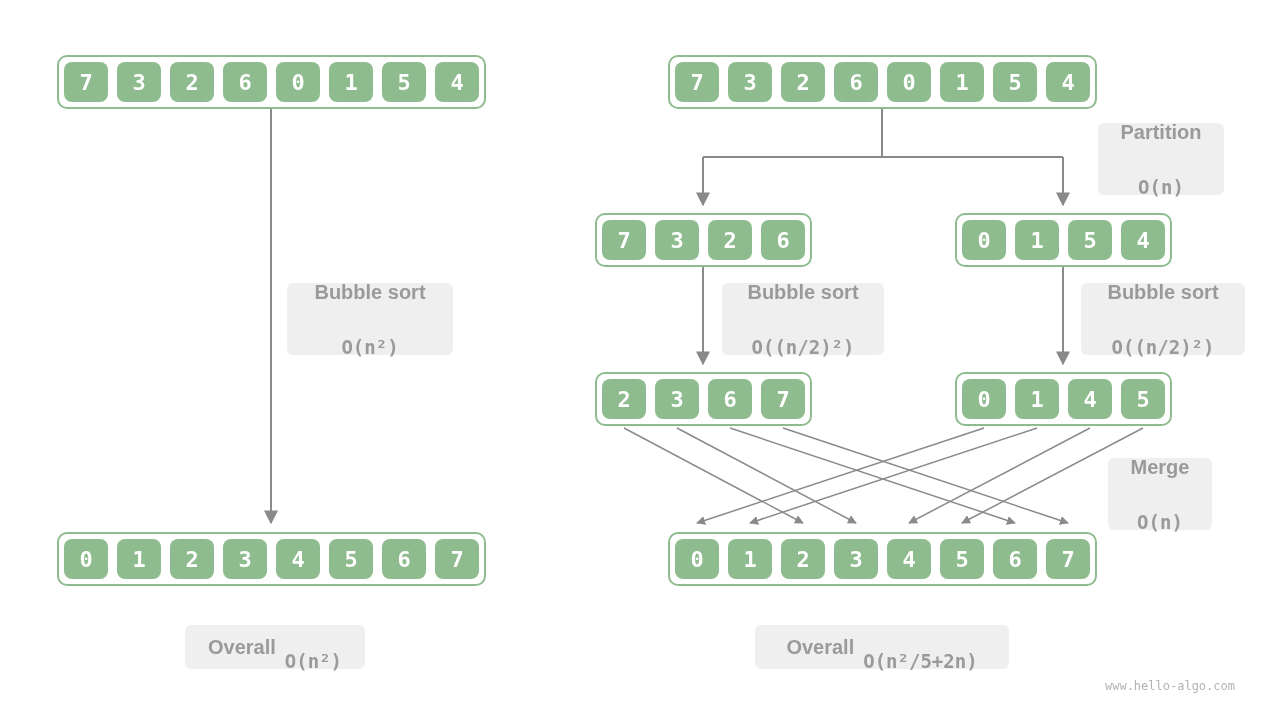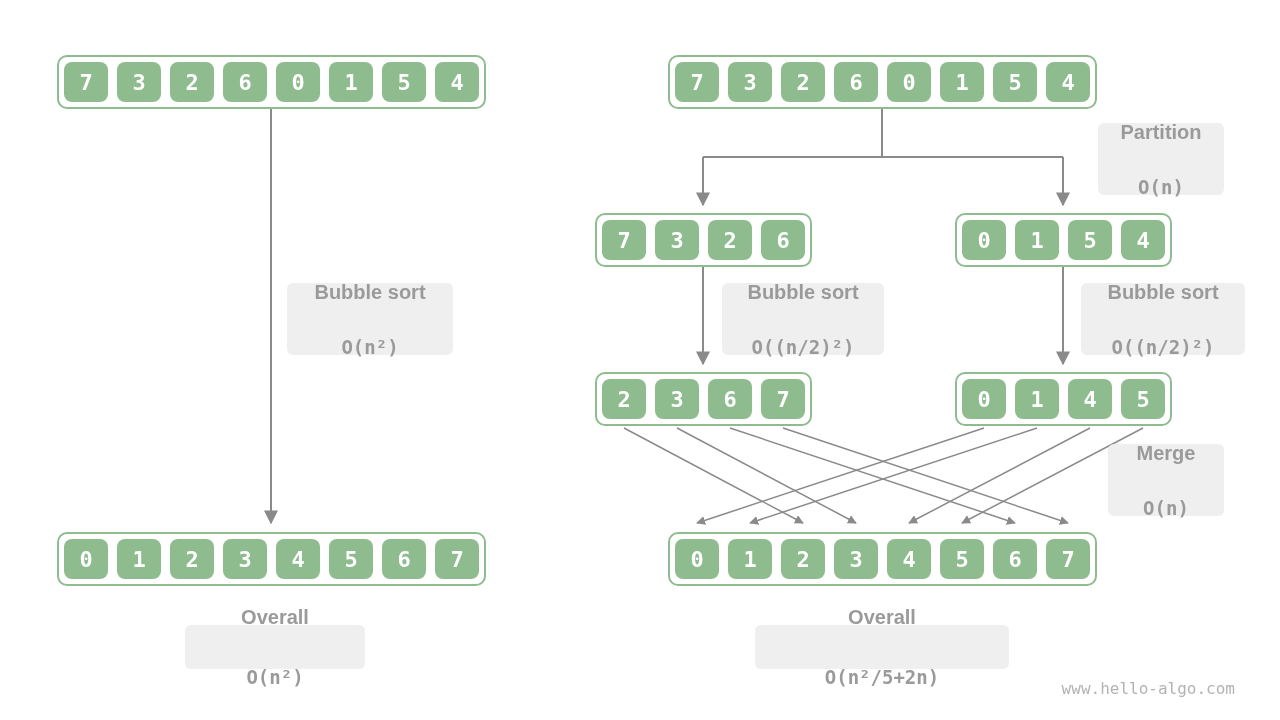--- a/index.html
+++ b/index.html
@@ -44,38 +44,38 @@
     background: #efefef;
     border-radius: 6px;
     color: #9a9a9a;
     display: flex;
     align-items: center;
     justify-content: center;
     box-sizing: border-box;
     text-align: right;
   }
   .label.two-line { flex-direction: column; gap: 4px; }
-  .label.one-line { flex-direction: column; gap: 9px; }
+  .label.one-line { flex-direction: row; gap: 9px; }
   .label-title {
     font-family: "Liberation Sans", sans-serif;
     font-weight: bold;
     font-size: 20px;
   }
   .label-code {
     font-family: "DejaVu Sans Mono", monospace;
     font-weight: bold;
     font-size: 19px;
     margin-top: 28px;
   }
   .watermark {
     position: absolute;
     right: 45px;
     top: 679px;
     font-family: "DejaVu Sans Mono", monospace;
-    font-size: 16px;
+    font-size: 12px;
     color: #b3b3b3;
   }
 </style>
 </head>
 <body>
 
 <div class="canvas">
 
   <svg class="arrows" width="1280" height="720" viewBox="0 0 1280 720">
     <defs>
@@ -185,21 +185,21 @@
     <span class="cell">7</span>
   </div>
 
   <div class="array" style="left:955px;top:372px">
     <span class="cell">0</span>
     <span class="cell">1</span>
     <span class="cell">4</span>
     <span class="cell">5</span>
   </div>
 
-  <div class="label two-line" style="left:1108px;top:444px;width:116px;height:72px">
+  <div class="label two-line" style="left:1108px;top:458px;width:104px;height:72px">
     <span class="label-title">Merge</span>
     <span class="label-code">O(n)</span>
   </div>
 
   <div class="array" style="left:668px;top:532px">
     <span class="cell">0</span>
     <span class="cell">1</span>
     <span class="cell">2</span>
     <span class="cell">3</span>
     <span class="cell">4</span>

